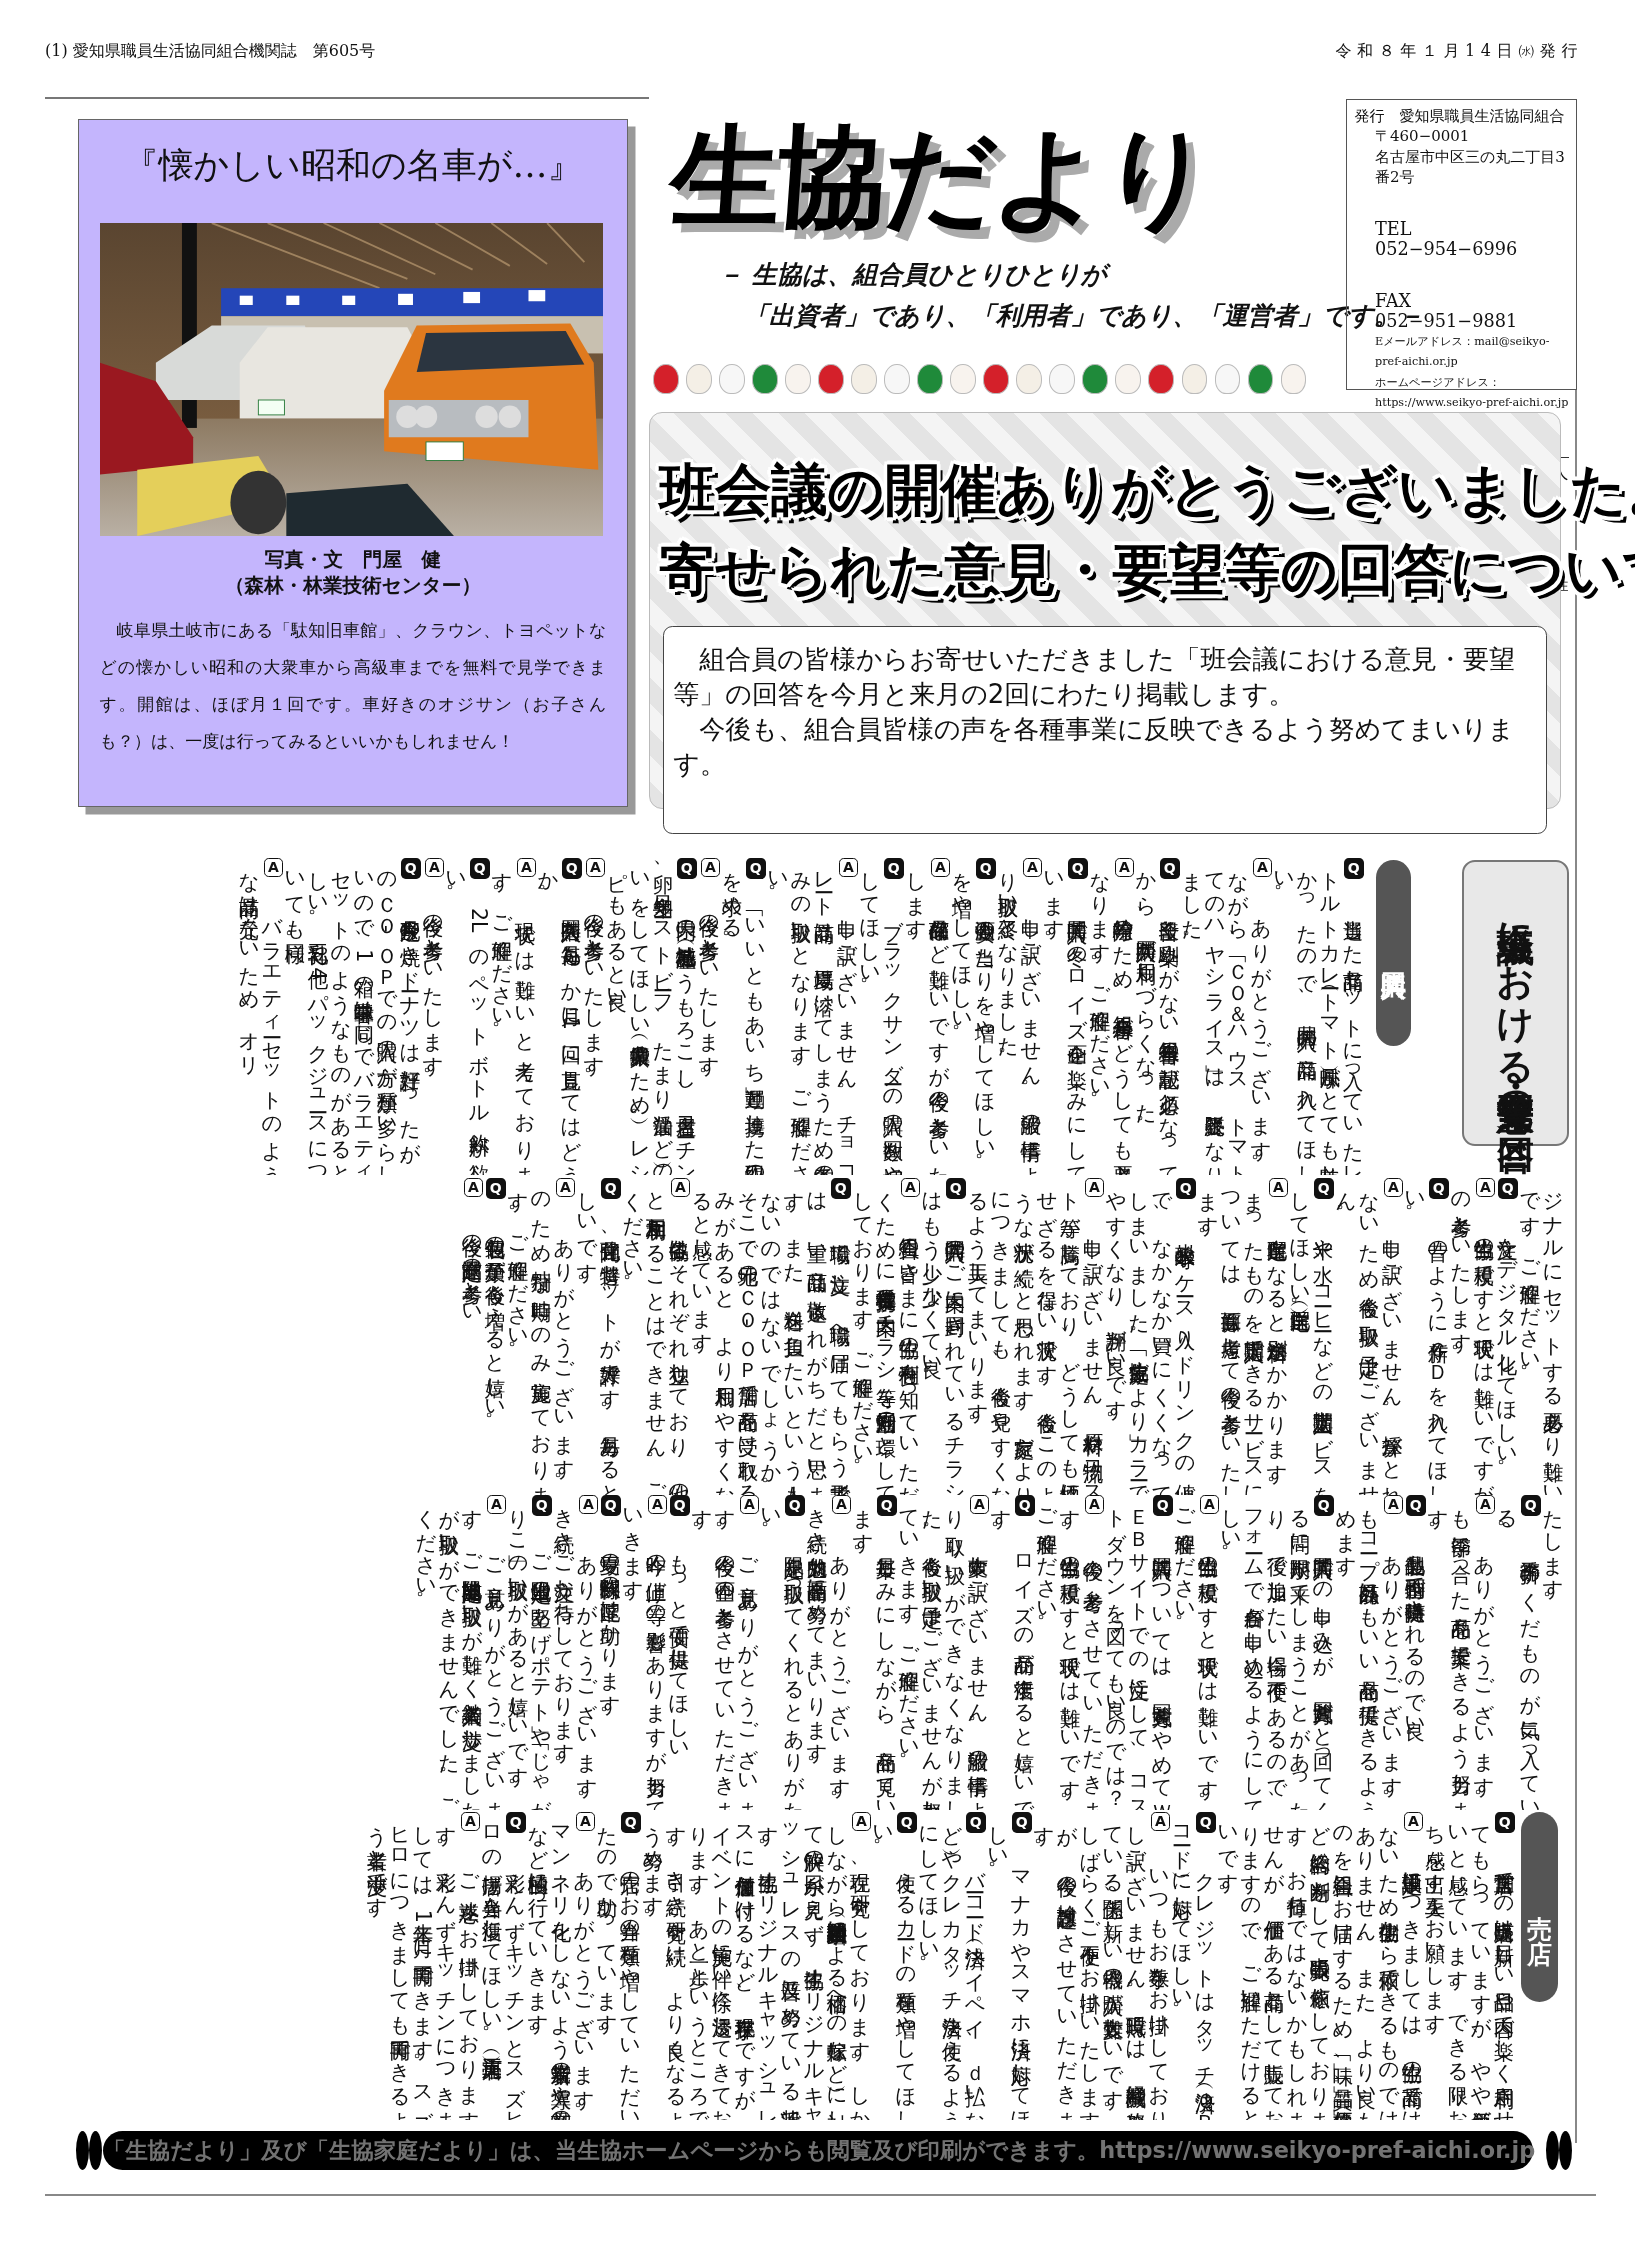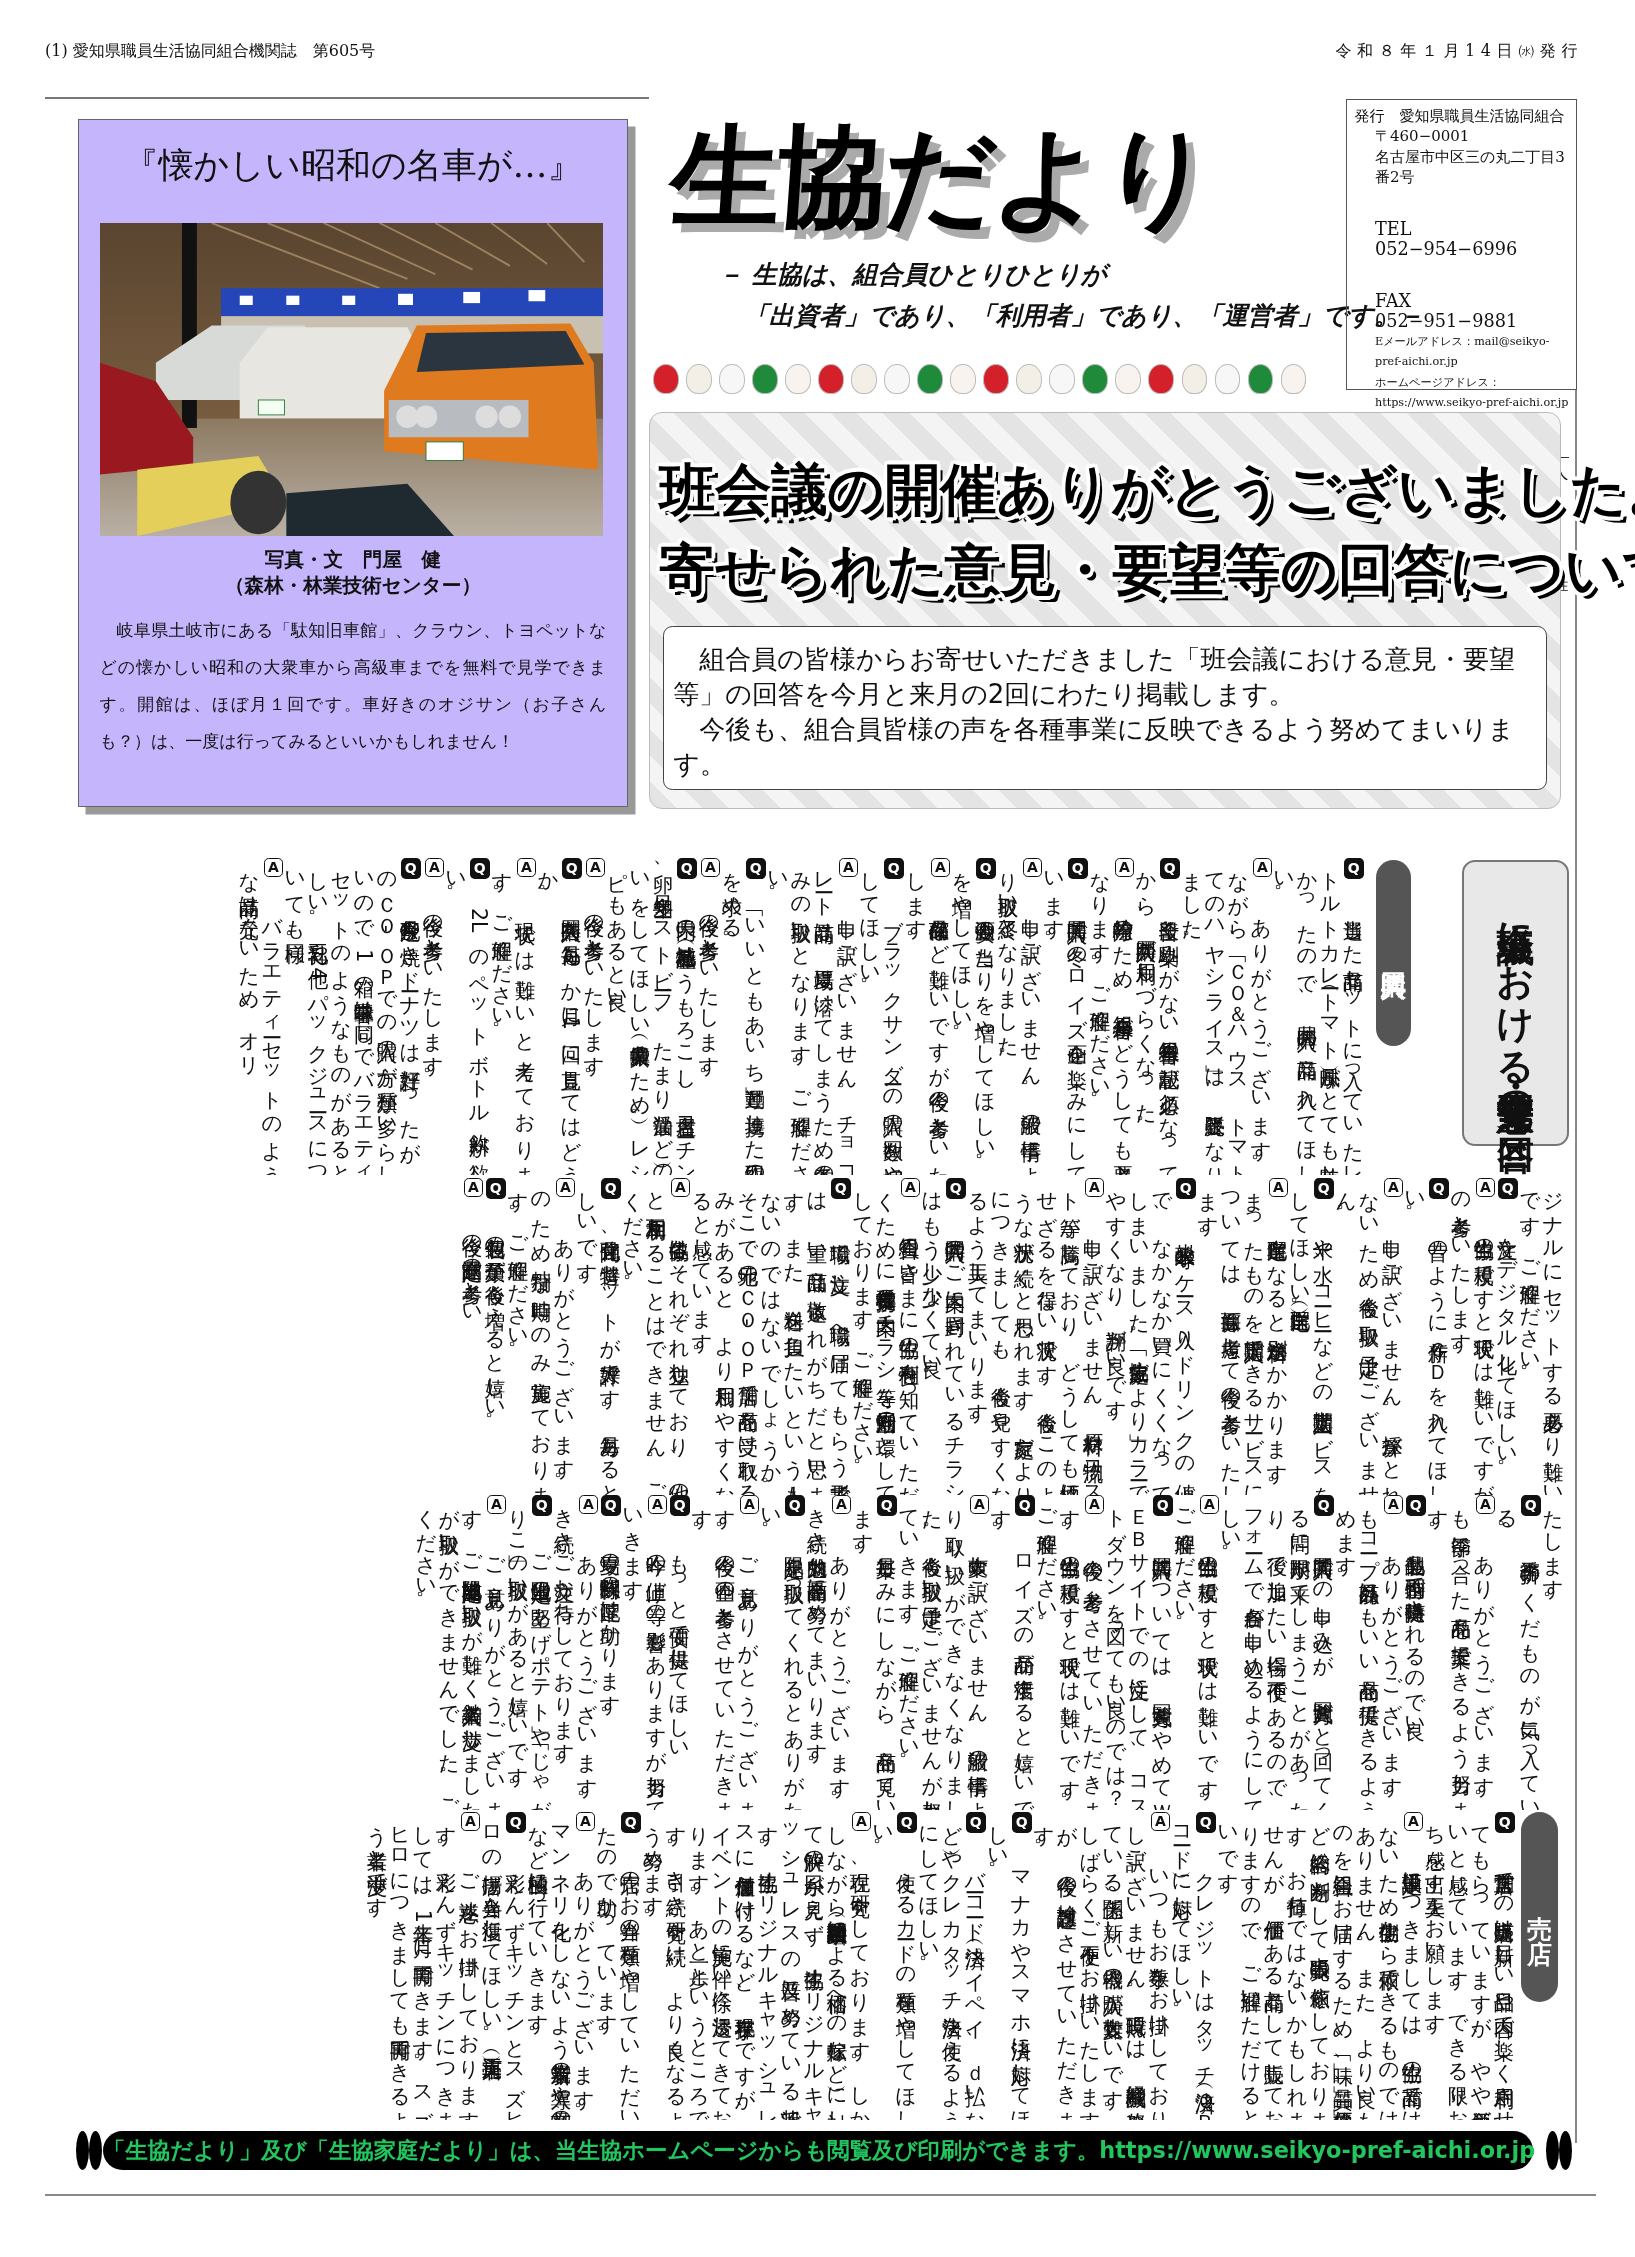--- a/index.html
+++ b/index.html
@@ -27,40 +27,40 @@
   .info .small{font-size:11.2px;}
   .info hr{border:none;border-top:1.9px solid #333;margin:2.8px 0;}
   .info .row{display:flex;justify-content:space-between;font-size:17.7px;line-height:23px;}
   .info .note{text-align:right;font-size:13px;}
   .vline{left:1575px;top:390px;width:1.9px;height:1753px;background:#888;}
   
   .panel{left:649px;top:412px;width:910px;height:395px;border:1.9px solid #bbb;border-radius:13px;
     background:repeating-linear-gradient(45deg,#e4e4e4 0 18.6px,#f4f4f4 18.6px 37px),#eee;}
   .headline{position:absolute;left:9.3px;right:9.3px;top:37px;font-family:"DejaVu Sans",sans-serif;font-weight:900;font-size:56px;line-height:80px;color:#000;
     -webkit-text-stroke:0;text-shadow:-2.8px -2.8px 0 #fff,2.8px -2.8px 0 #fff,-2.8px 2.8px 0 #fff,2.8px 2.8px 0 #fff,0 3.7px 0 #fff,3.7px 0 0 #fff,0 -3.7px 0 #fff,-3.7px 0 0 #fff,5.6px 5.6px 0 #000;white-space:nowrap;text-align:center;}
-  .intro{position:absolute;left:13px;right:13px;top:213px;height:164px;background:#fff;border:1.9px solid #444;border-radius:9.3px;font-family:"DejaVu Sans",sans-serif;font-size:26px;line-height:35px;padding:15px 11.2px 0 9.3px;box-sizing:border-box;}
+  .intro{position:absolute;left:13px;right:13px;top:213px;height:208px;background:#fff;border:1.9px solid #444;border-radius:9.3px;font-family:"DejaVu Sans",sans-serif;font-size:26px;line-height:35px;padding:15px 11.2px 0 9.3px;box-sizing:border-box;}
   .intro p{margin:0;text-indent:1em;}
   
   .sec-label{left:1462px;top:860px;width:103px;height:282px;border:2.8px solid #777;border-radius:13px;background:#e8e8e8;
     writing-mode:vertical-rl;font-family:"DejaVu Sans",sans-serif;font-weight:bold;font-size:37px;line-height:47px;display:flex;align-items:center;justify-content:center;}
   .pill{position:absolute;background:#555;color:#fff;border-radius:18.6px;writing-mode:vertical-rl;font-family:"DejaVu Sans",sans-serif;font-weight:bold;font-size:25px;display:flex;align-items:center;justify-content:center;}
   .pill-kyodo{left:1376px;top:860px;width:35px;height:186px;}
   .pill-baiten{left:1521px;top:1812px;width:37px;height:190px;}
   
   .band{position:absolute;writing-mode:vertical-rl;font-family:"DejaVu Sans",sans-serif;font-size:20.5px;line-height:23px;overflow:hidden;text-align:justify;}
   .band p{margin:0;}
   .band .q,.band .a{display:inline-block;width:20.5px;height:20.5px;border-radius:4.7px;text-align:center;font-size:14px;line-height:20.5px;font-weight:bold;margin-bottom:3.7px;text-combine-upright:none;writing-mode:horizontal-tb;vertical-align:top;}
   .band .q{background:#111;color:#fff;}
   .band .a{background:#fff;color:#111;border:1.9px solid #111;width:17px;height:17px;line-height:17px;}
   .b1{left:78px;top:858px;width:1286px;height:317px;}
   .b2{left:78px;top:1178px;width:1486px;height:317px;}
   .b3{left:78px;top:1495px;width:1486px;height:315px;}
   .b4{left:78px;top:1812px;width:1437px;height:308px;}
   
-  .footer{left:103px;top:2131px;width:1430px;height:39px;background:#000;color:#22c55e;border-radius:20.5px;font-family:"DejaVu Sans",sans-serif;font-weight:bold;font-size:22.4px;line-height:39px;text-align:center;white-space:nowrap;}
+  .footer{left:103px;top:2131px;width:1430px;height:39px;background:#000;color:#737373;border-radius:20.5px;font-family:"DejaVu Sans",sans-serif;font-weight:bold;font-size:22.4px;line-height:39px;text-align:center;white-space:nowrap;}
   .capl,.capr{position:absolute;top:2131px;width:13px;height:39px;background:#000;border-radius:50%;}
   .bottomrule{left:45px;top:2194px;width:1551px;height:1.9px;background:#888;}
 </style>
 </head>
 <body>
 
 <div class="abs hdr-left">(1) 愛知県職員生活協同組合機関誌　第605号</div>
 <div class="abs hdr-right">令和８年１月14日㈬発行</div>
 <div class="abs hrule"></div>
 

